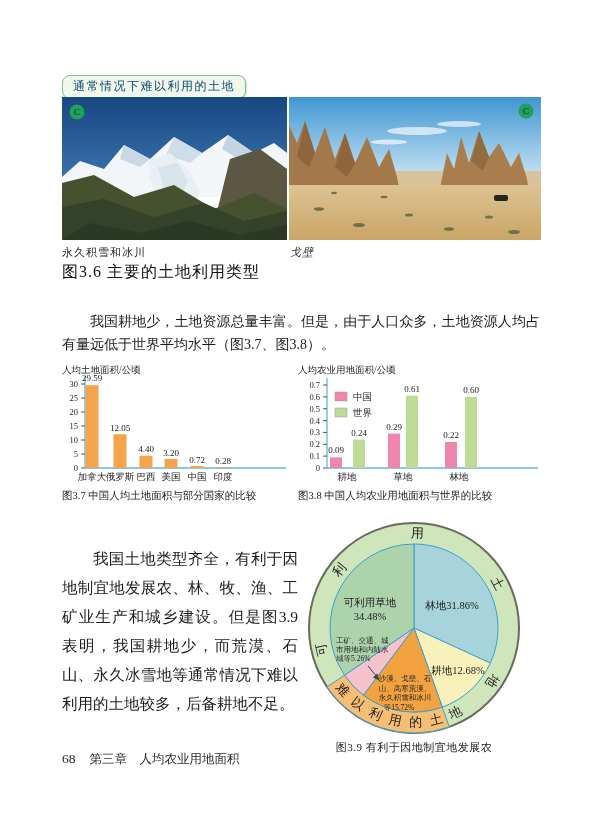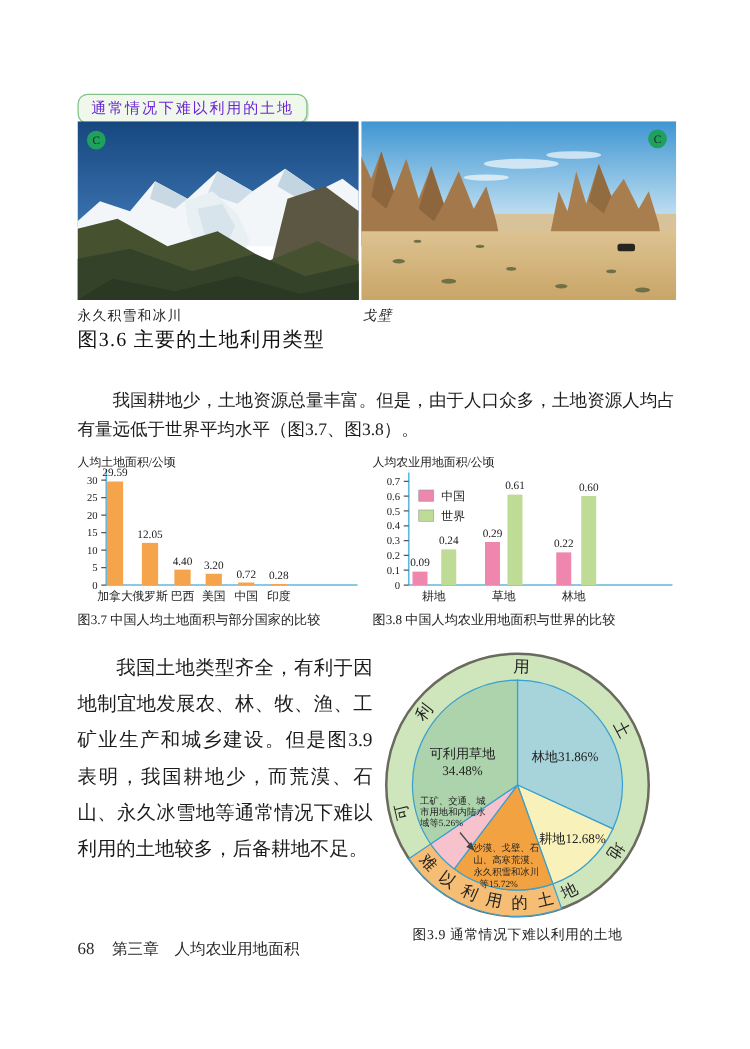--- a/index.html
+++ b/index.html
@@ -3,37 +3,37 @@
 <meta charset="utf-8">
 <style>
   html,body{margin:0;padding:0;background:#ffffff;}
   .page{
     position:relative;width:600px;height:839px;background:#ffffff;overflow:hidden;
     font-family:"Liberation Serif","DejaVu Serif",serif;color:#1c1c1c;
   }
   .header-tab{
     position:absolute;left:62px;top:75px;padding:2px 10px 3px 10px;
     border:1.4px solid #84c08a;border-radius:8px;background:#f0f8ec;
-    font-size:12px;letter-spacing:1.5px;color:#6d28d9;white-space:nowrap;
+    font-size:12px;letter-spacing:1.5px;color:#0c4a6e;white-space:nowrap;
     box-shadow:1px 1px 0 #cfe3cc;
   }
   .photos{position:absolute;left:62px;top:97px;display:flex;gap:2px;}
   .photo{display:block;}
   .photo-caption{position:absolute;font-size:11px;color:#222;letter-spacing:1px;}
   .cap-left{left:62px;top:245px;}
   .cap-right{left:290px;top:245px;font-style:italic;}
   .fig36-caption{position:absolute;left:62px;top:262px;font-size:16px;color:#111;letter-spacing:1px;}
   .para1{
     position:absolute;left:62px;top:296px;width:478px;
     font-size:14px;line-height:23px;text-indent:2em;text-align:justify;
   }
   .chart37{position:absolute;left:58px;top:362px;}
   .chart38{position:absolute;left:296px;top:362px;}
   .para2{
-    position:absolute;left:62px;top:504px;width:236px;
+    position:absolute;left:62px;top:528px;width:236px;
     font-size:15.5px;line-height:29px;text-indent:2em;text-align:justify;
   }
   .pie-wrap{position:absolute;left:302px;top:516px;width:224px;}
   .pie-caption{position:absolute;left:302px;top:740px;width:224px;text-align:center;font-size:11px;color:#222;letter-spacing:0.5px;}
   .footer{position:absolute;left:62px;top:751px;font-size:12.5px;color:#2a2a2a;}
   .footer .pageno{font-size:13.5px;margin-right:14px;margin-top:46px;}
   svg{font-family:"Liberation Serif","DejaVu Serif",serif;}
   svg text{fill:#222;}
 </style>
 </head>
@@ -285,19 +285,19 @@
           <text x="34" y="136">市用地和内陆水</text>
           <text x="34" y="145">域等5.26%</text>
         </g>
         <g>
           <line x1="66" y1="150" x2="75" y2="161" stroke="#444" stroke-width="1"></line>
           <polygon points="78,165 71,161.5 75,157.5" fill="#444"></polygon>
         </g>
       </g>
     </svg>
   </div>
-  <div class="pie-caption">图3.9 通常情况下难以利用的土地</div>
+  <div class="pie-caption">图3.9 有利于因地制宜地发展农</div>
 
   <div class="footer">
     <span class="pageno">68</span><span>第三章　人均农业用地面积</span>
   </div>
 
 </div>
 
 </body></html>

